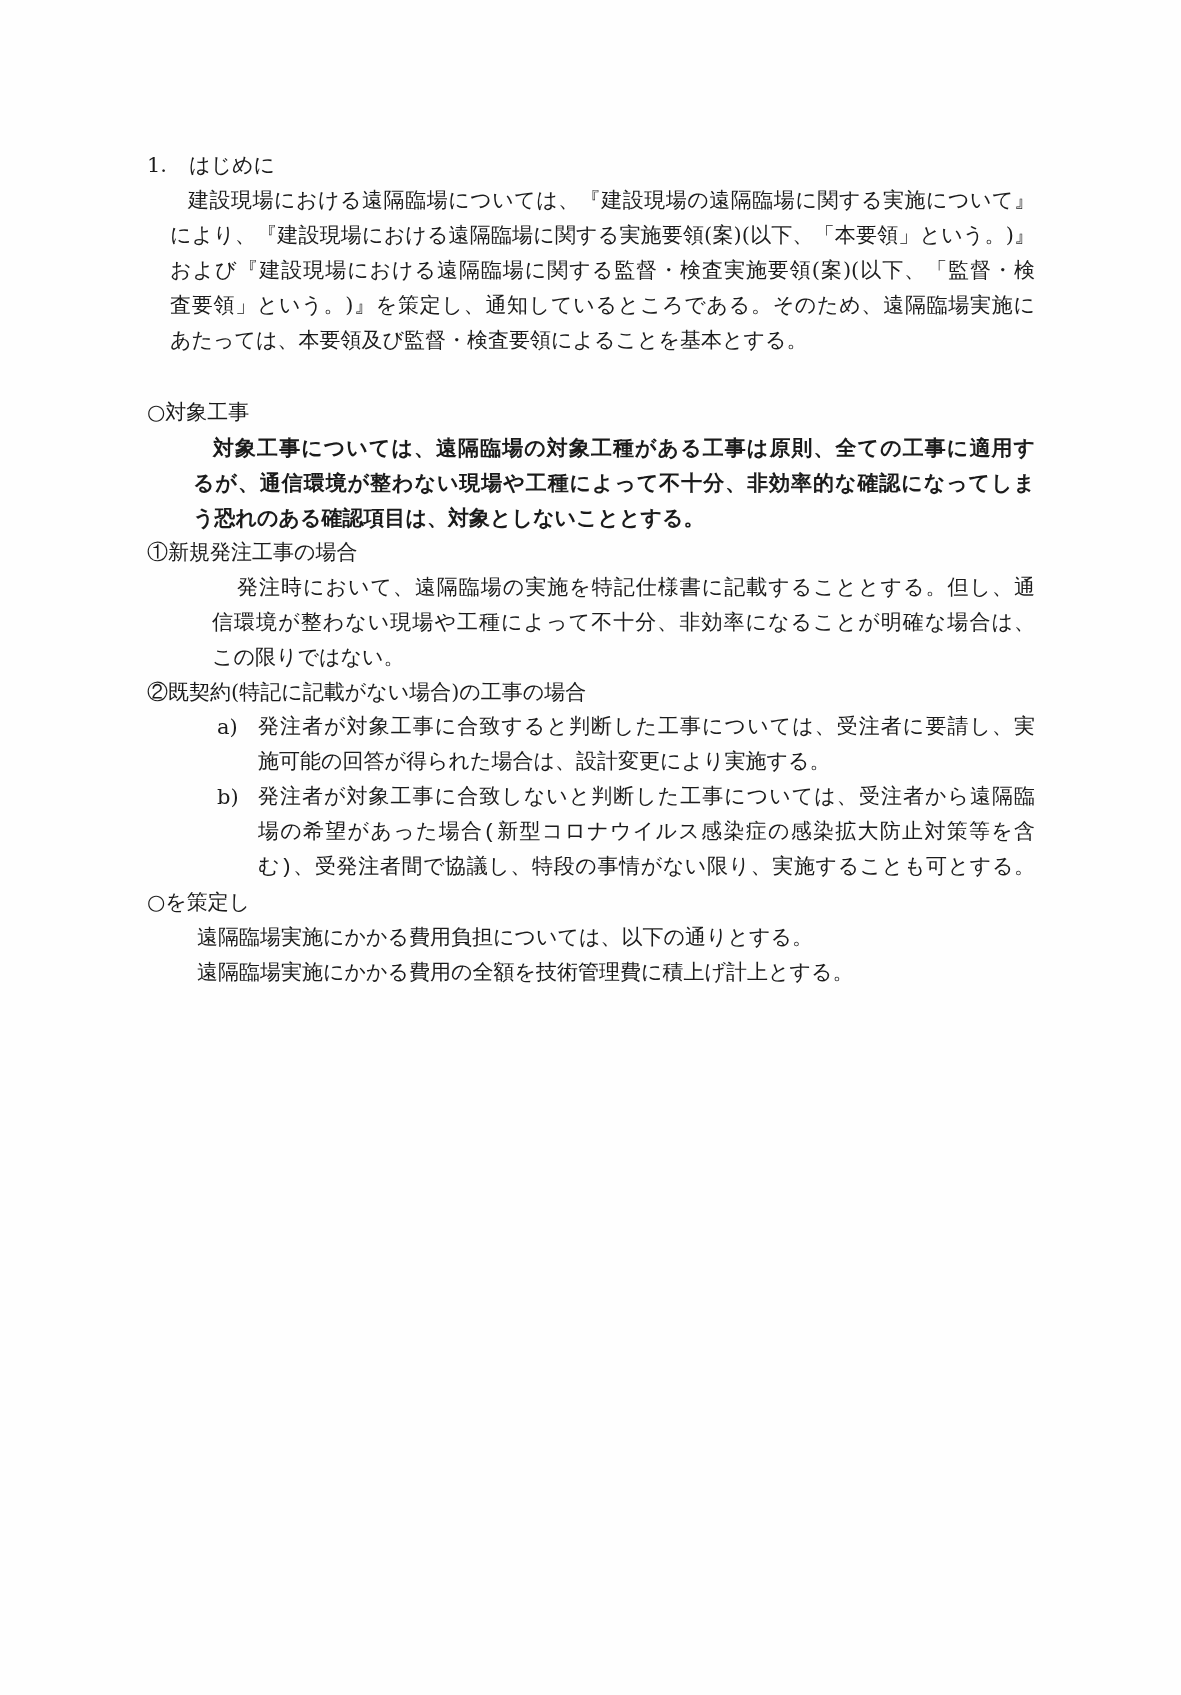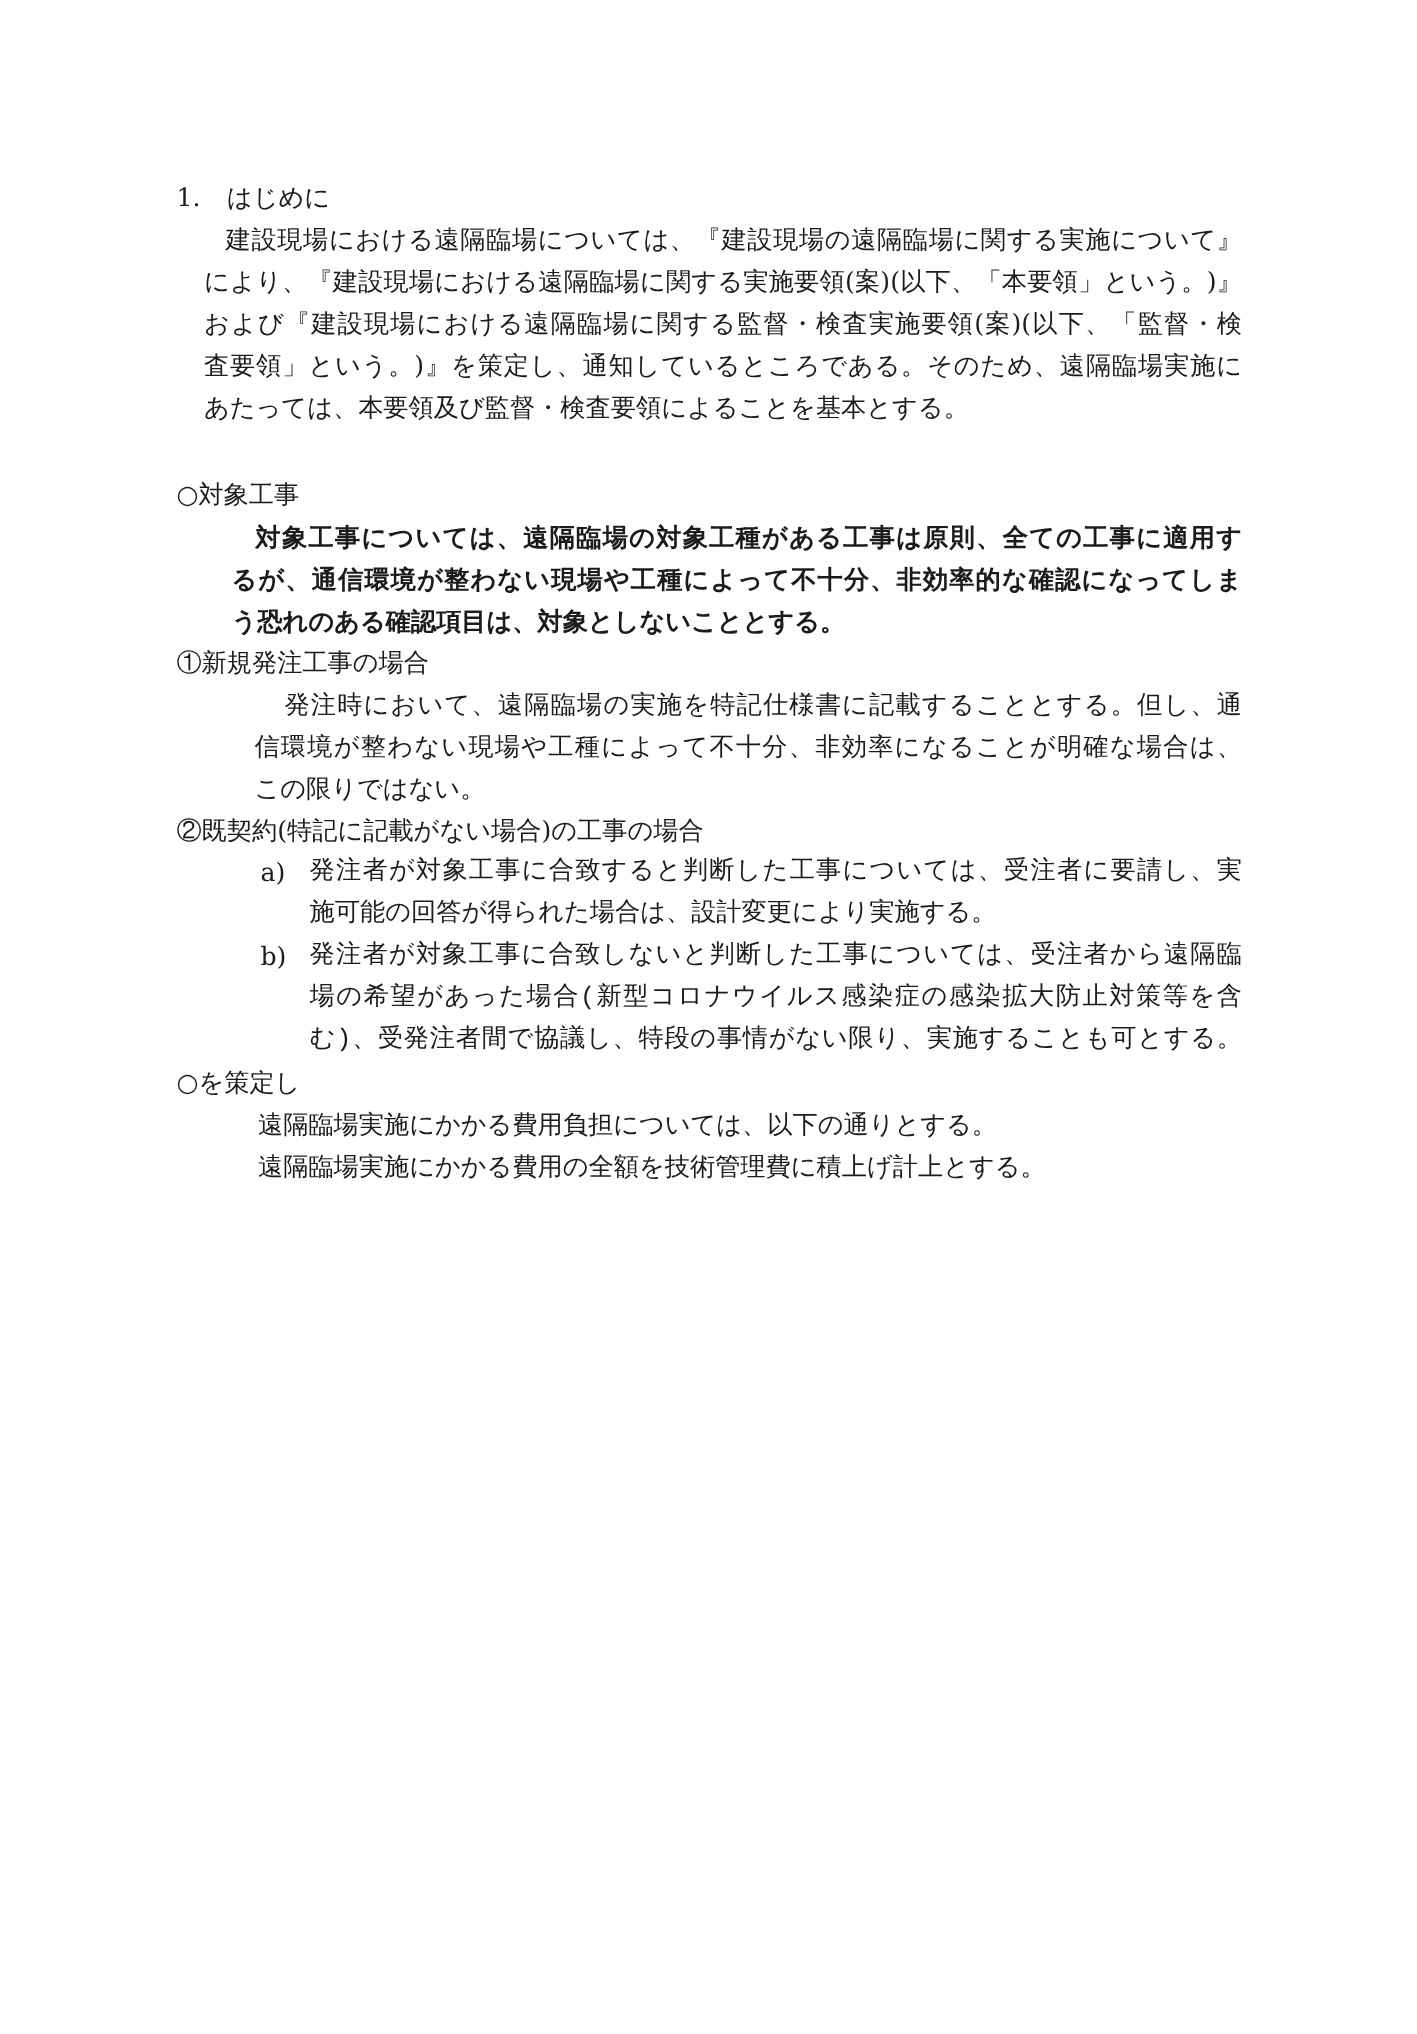--- a/index.html
+++ b/index.html
@@ -48,21 +48,21 @@
 
   .num-item-label { }
 
   .p-item1 { margin-left: 65px; }
   .p-item1 .line:first-child { text-indent: 25px; }
 
   .sub-item { display: flex; margin-left: 70px; }
   .sub-marker { flex: none; width: 41px; height: 35px; }
   .sub-body { flex: 1; min-width: 0; font-family: Liberation Mono, monospace; }
 
-  .p-cost { margin-left: 68px; }
+  .p-cost { margin-left: 50px; }
 </style>
 </head>
 <body>
 
 <div class="page">
   <div class="content">
 
     <div class="h-row">
       <span class="h-num">1.</span>
       <span class="h-gap"></span>

